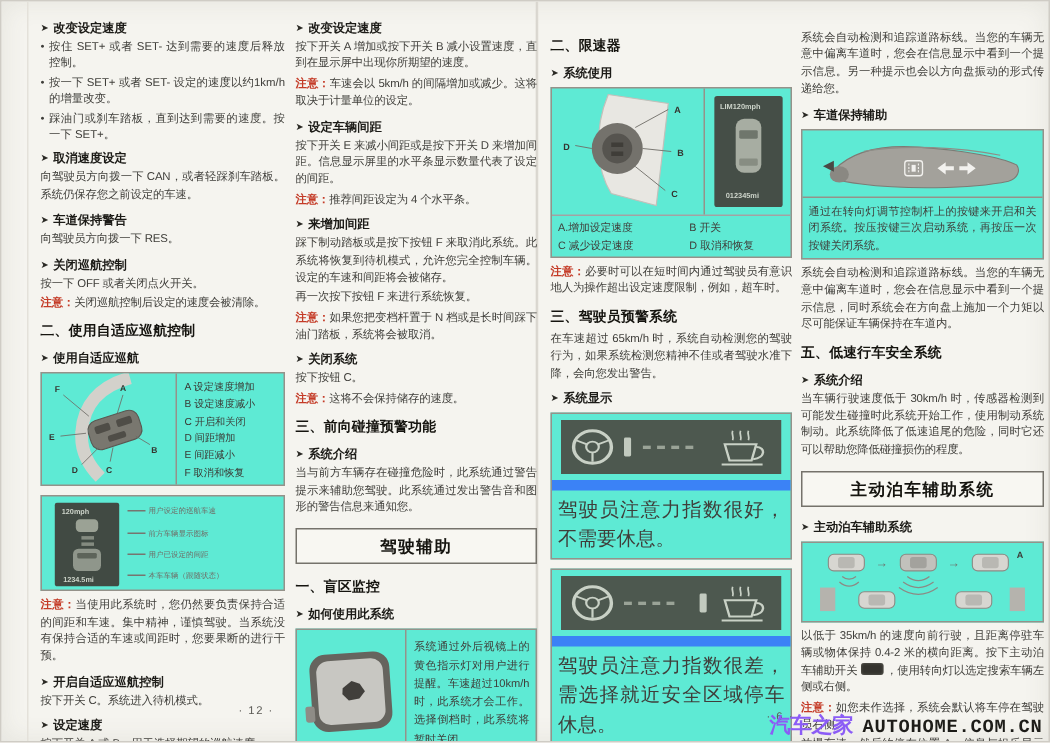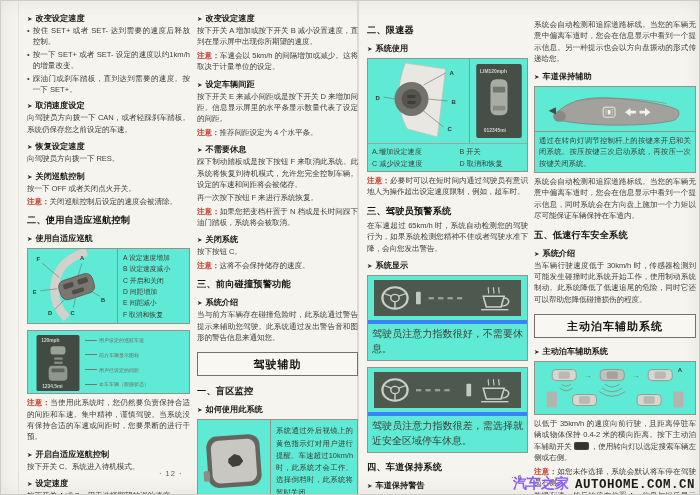--- a/index.html
+++ b/index.html
@@ -50,21 +50,21 @@
   
   .limfig .top{display:flex;height:84px;}
   .limfig .top svg.stalk{flex:1;}
   .limfig .top .scr{flex:0 0 58px;border-left:1px solid #95928a;display:flex;align-items:center;justify-content:center;}
   .limfig .lbls{border-top:1px solid #a3a3a3;padding:2px 4px;font-size:7.2px;}
   .limfig .lbls .row{display:flex;line-height:1.6;}
   .limfig .lbls .row span:first-child{flex:0 0 58%;}
   
   .dawfig .img{padding:4px 6px;}
   .dawfig .img svg{display:block;width:100%;height:36px;}
-  .dawfig .cap{border-top:4px solid #3b82f6;padding:3px 4px;font-size:10px;line-height:1.5;text-align:justify;font-family:Liberation Mono, monospace;}
+  .dawfig .cap{border-top:7px solid #3b82f6;padding:3px 4px;font-size:13px;line-height:1.5;text-align:justify;}
   
   .lanefig .img{padding:2px 2px;}
   .lanefig .img svg{display:block;width:100%;height:40px;}
   .lanefig .cap{border-top:1px solid #95928a;padding:3px 4px;font-size:7.4px;line-height:1.55;text-align:justify;}
   
   .parkfig{padding:2px;}
   .parkfig svg{display:block;width:100%;height:48px;}
   .parkbtn{display:inline-block;width:15px;height:8px;background:#34332e;border-radius:2px;
     vertical-align:-1px;margin:0 2px;box-shadow:inset 0 0 2px #6a6860;}
 </style>
@@ -92,21 +92,21 @@
         <span class="blt">•</span>
         <span>踩油门或刹车踏板，直到达到需要的速度。按一下 SET+。</span>
       </div>
     <div class="h3">
         <span class="arr">➤</span>
         <span>取消速度设定</span>
       </div>
     <div class="p">向驾驶员方向拨一下 CAN，或者轻踩刹车踏板。系统仍保存您之前设定的车速。</div>
     <div class="h3">
         <span class="arr">➤</span>
-        <span>恢复设定速度</span>
+        <span>车道保持警告</span>
       </div>
     <div class="p">向驾驶员方向拨一下 RES。</div>
     <div class="h3">
         <span class="arr">➤</span>
         <span>关闭巡航控制</span>
       </div>
     <div class="p">按一下 OFF 或者关闭点火开关。</div>
     <div class="p note"><span class="nl">注意：</span><span>关闭巡航控制后设定的速度会被清除。</span></div>
     <div class="h2">二、使用自适应巡航控制</div>
     <div class="h3">
@@ -198,21 +198,21 @@
     <div class="p">按下开关 A 增加或按下开关 B 减小设置速度，直到在显示屏中出现你所期望的速度。</div>
     <div class="p note"><span class="nl">注意：</span><span>车速会以 5km/h 的间隔增加或减少。这将取决于计量单位的设定。</span></div>
     <div class="h3">
         <span class="arr">➤</span>
         <span>设定车辆间距</span>
       </div>
     <div class="p">按下开关 E 来减小间距或是按下开关 D 来增加间距。信息显示屏里的水平条显示数量代表了设定的间距。</div>
     <div class="p note"><span class="nl">注意：</span><span>推荐间距设定为 4 个水平条。</span></div>
     <div class="h3">
         <span class="arr">➤</span>
-        <span>不需要休息</span>
+        <span>来增加间距</span>
       </div>
     <div class="p">踩下制动踏板或是按下按钮 F 来取消此系统。此系统将恢复到待机模式，允许您完全控制车辆。设定的车速和间距将会被储存。</div>
     <div class="p">再一次按下按钮 F 来进行系统恢复。</div>
     <div class="p note"><span class="nl">注意：</span><span>如果您把变档杆置于 N 档或是长时间踩下油门踏板，系统将会被取消。</span></div>
     <div class="h3">
         <span class="arr">➤</span>
         <span>关闭系统</span>
       </div>
     <div class="p">按下按钮 C。</div>
     <div class="p note"><span class="nl">注意：</span><span>这将不会保持储存的速度。</span></div>

